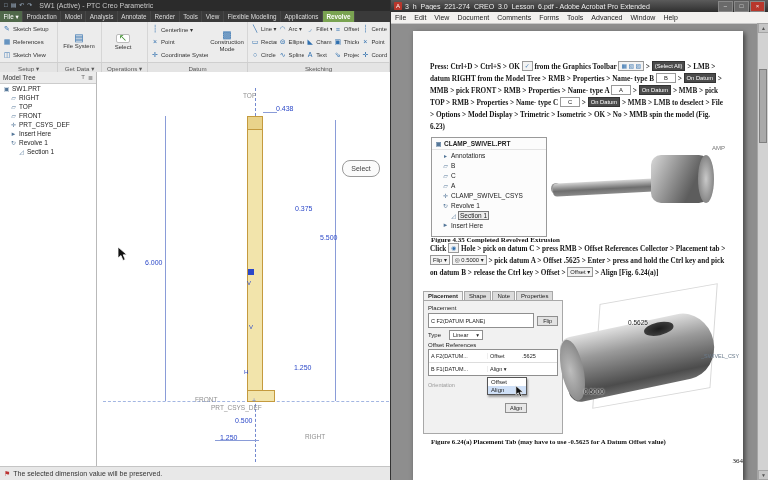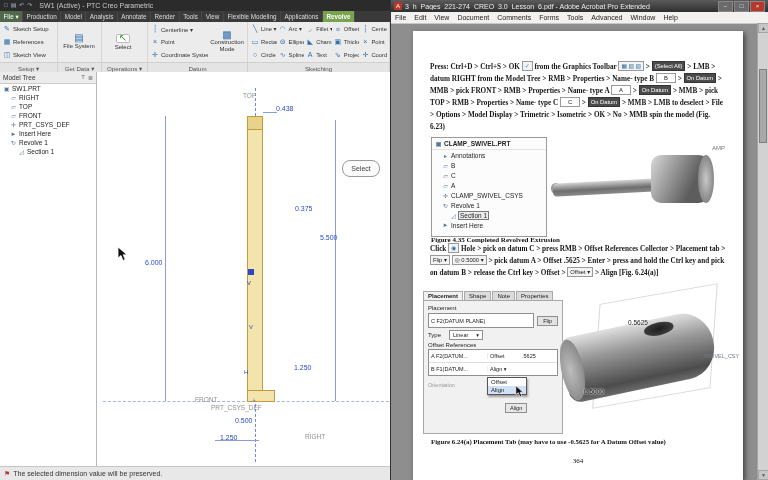--- a/index.html
+++ b/index.html
@@ -101,21 +101,21 @@
   .tb-h{display:flex;align-items:center;gap:2px;height:11px;padding:0 3px;border-bottom:1px solid #e3e3e3;font-weight:700;white-space:nowrap;overflow:hidden;}
   .treebox .trow{height:10px;}
   .model623{position:absolute;left:138px;top:106px;width:176px;height:94px;}
   .rod{position:absolute;left:2px;top:44px;width:104px;height:13px;background:linear-gradient(#d6d6d6,#6e6e6e 60%,#8a8a8a);border-radius:4px;transform:rotate(-3deg);}
   .rodtip{position:absolute;left:0;top:46px;width:10px;height:11px;background:radial-gradient(#bdbdbd,#7c7c7c);border-radius:50%;}
   .body623{position:absolute;left:100px;top:18px;width:58px;height:48px;background:linear-gradient(115deg,#d9d9d9,#5d5d5d 70%);border-radius:10px;}
   .bodyend{position:absolute;left:147px;top:18px;width:16px;height:48px;background:radial-gradient(ellipse,#c9c9c9,#6a6a6a);border-radius:50%;}
   .amp{position:absolute;right:2px;top:8px;font-size:6px;color:#777;font-family:"Liberation Sans",sans-serif;}
   .cap{position:absolute;left:18px;font-size:7px;font-weight:700;font-family:"Liberation Serif",serif;color:#111;}
   .c1{top:205px;} .c2{top:407px;font-size:6.8px;}
-  .pagenum{position:absolute;top:426px;left:0;width:100%;text-align:center;font-size:7px;font-family:"Liberation Serif",serif;}
+  .pagenum{position:absolute;top:426px;left:0;width:100%;text-align:right;font-size:7px;font-family:"Liberation Serif",serif;}
 
   
   .panel624{position:absolute;left:10px;top:258px;width:140px;height:145px;font-family:"Liberation Sans",sans-serif;color:#222;}
   .ptabs{display:flex;height:11px;font-size:6px;align-items:flex-end;}
   .ptab{padding:1px 4px;background:#dcdcdc;border:1px solid #a8a8a8;border-bottom:none;margin-right:1px;white-space:nowrap;}
   .ptab.active{background:#f1f1f1;font-weight:700;}
   .pbody{position:absolute;left:0;top:11px;right:0;bottom:0;background:#f1f1f1;border:1px solid #a8a8a8;padding:3px 4px;font-size:6px;box-sizing:border-box;}
   .plab{margin:1px 0;}
   .prow{display:flex;align-items:center;gap:3px;margin:2px 0;}
   .lbox{background:#fff;border:1px solid #8f8f8f;height:13px;display:flex;align-items:center;padding:0 2px;font-size:5.5px;flex:1;white-space:nowrap;overflow:hidden;}

